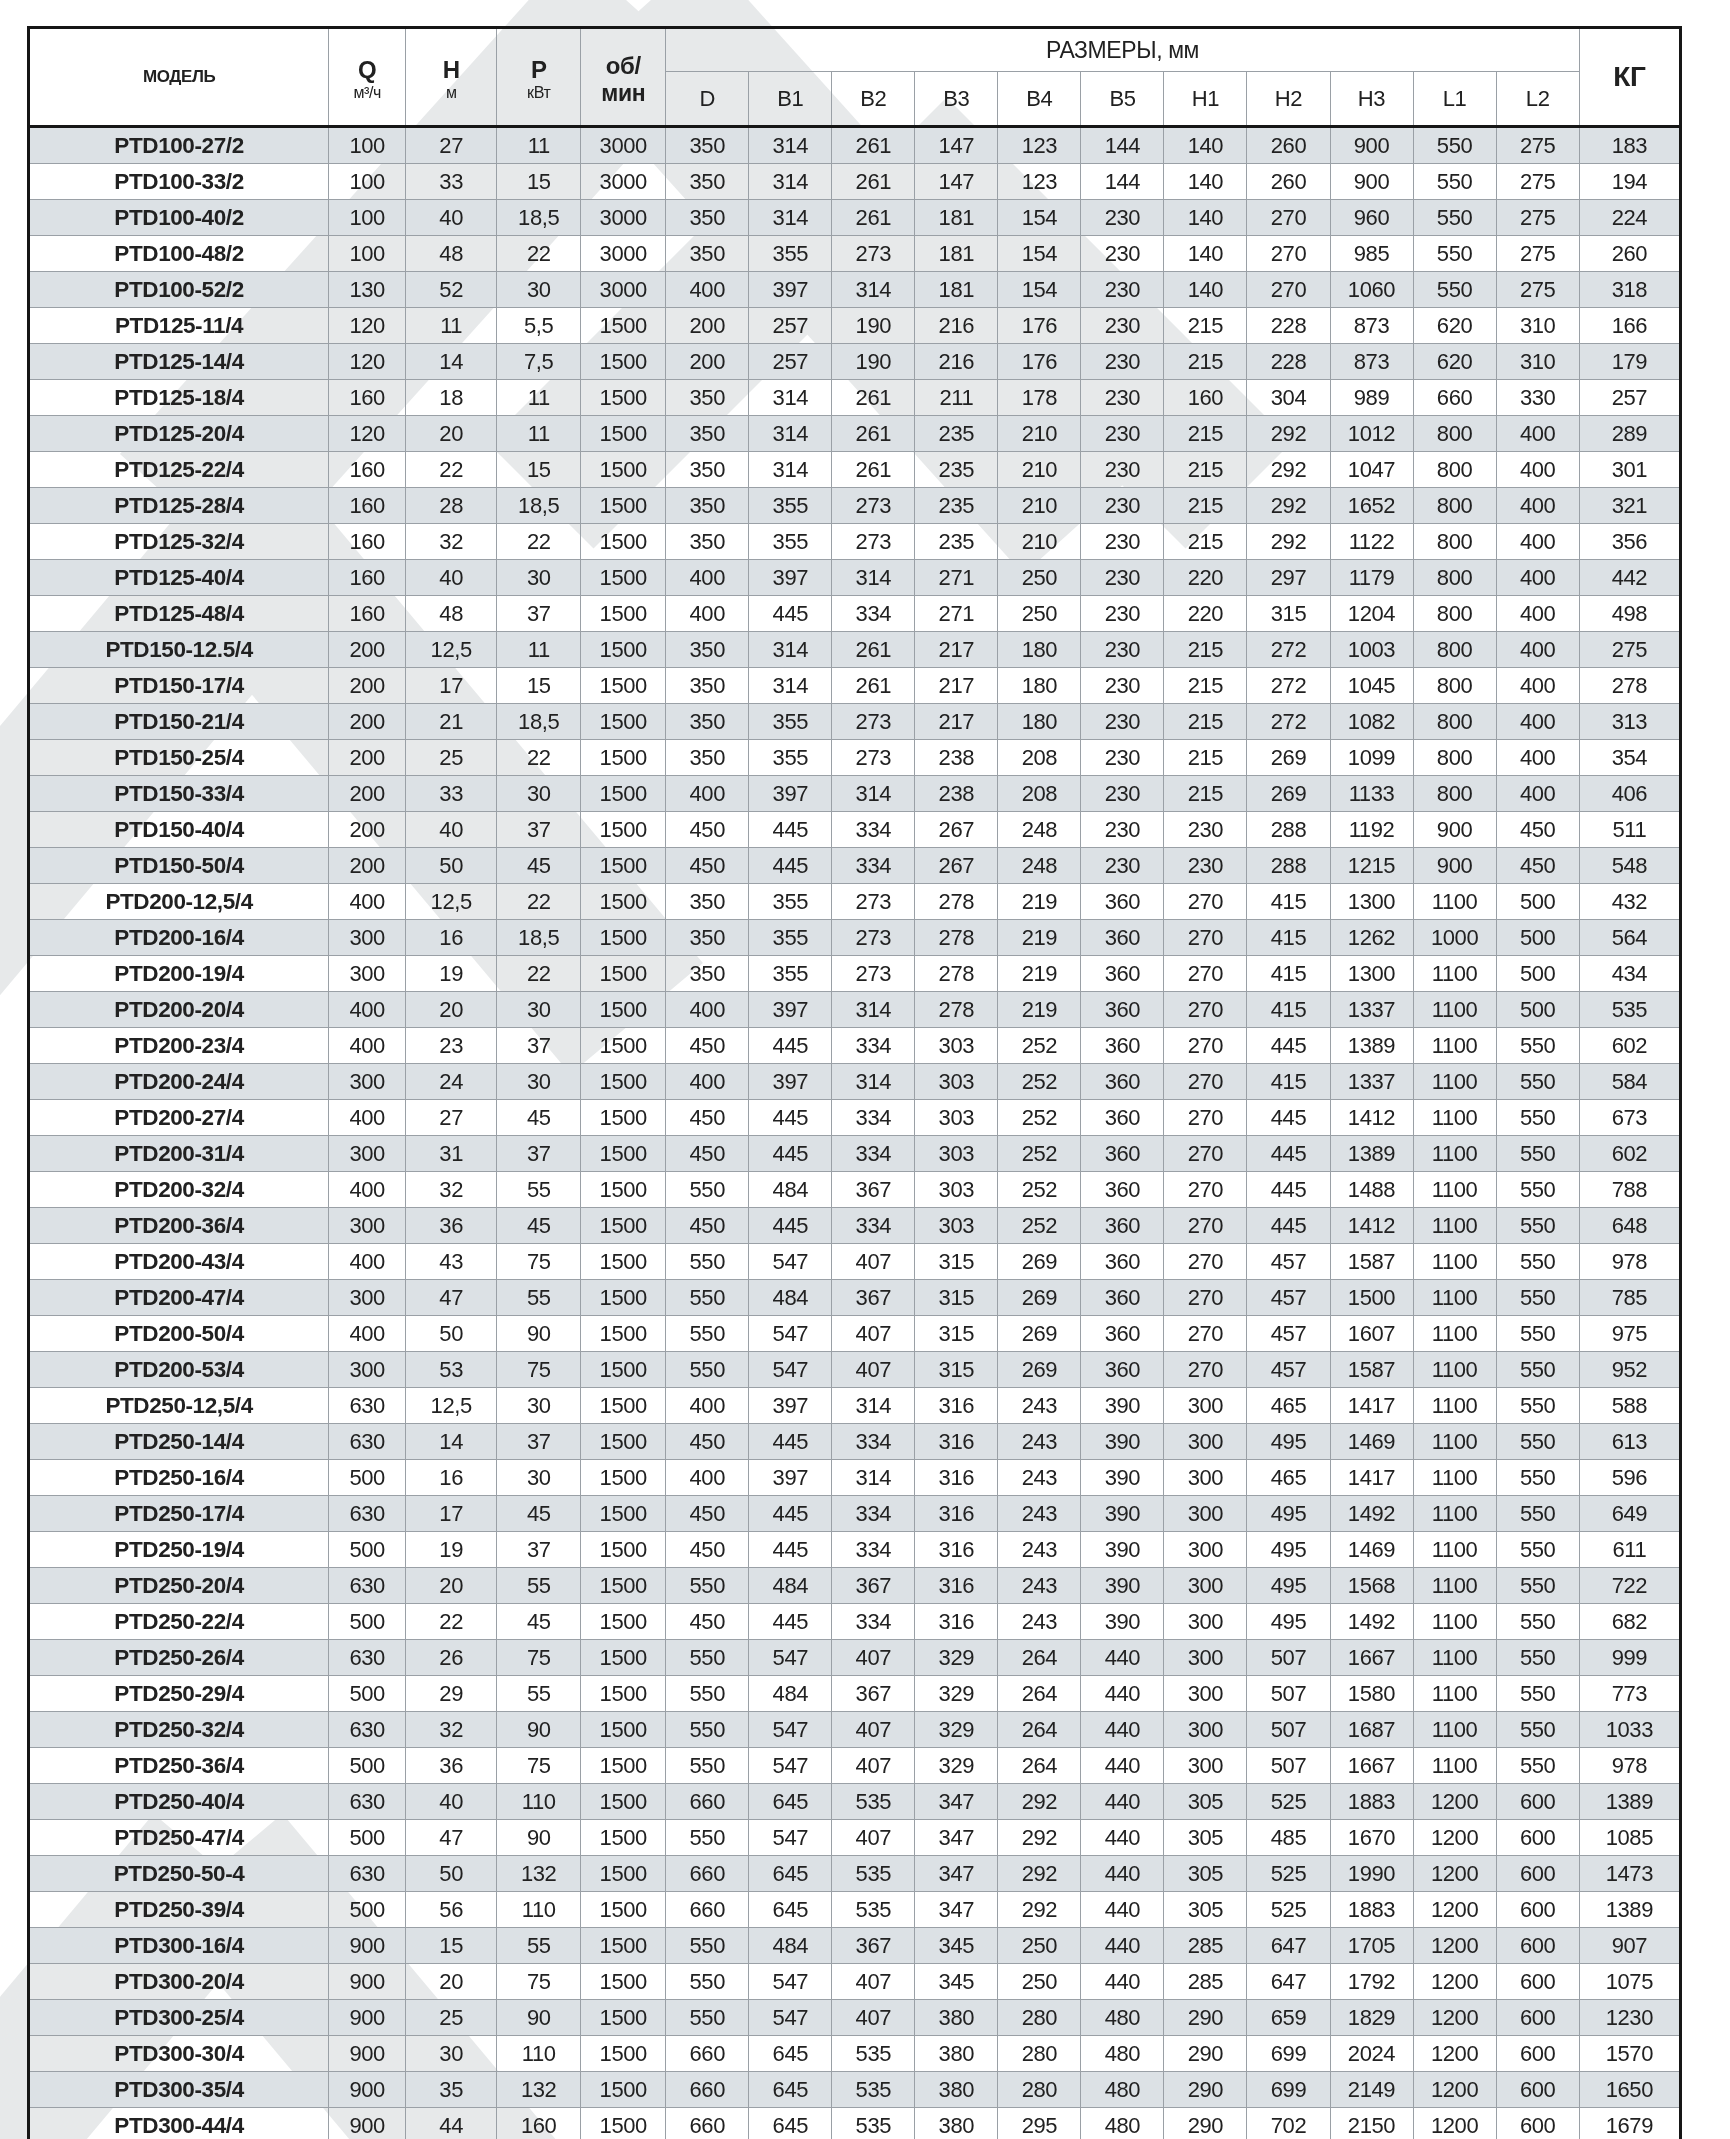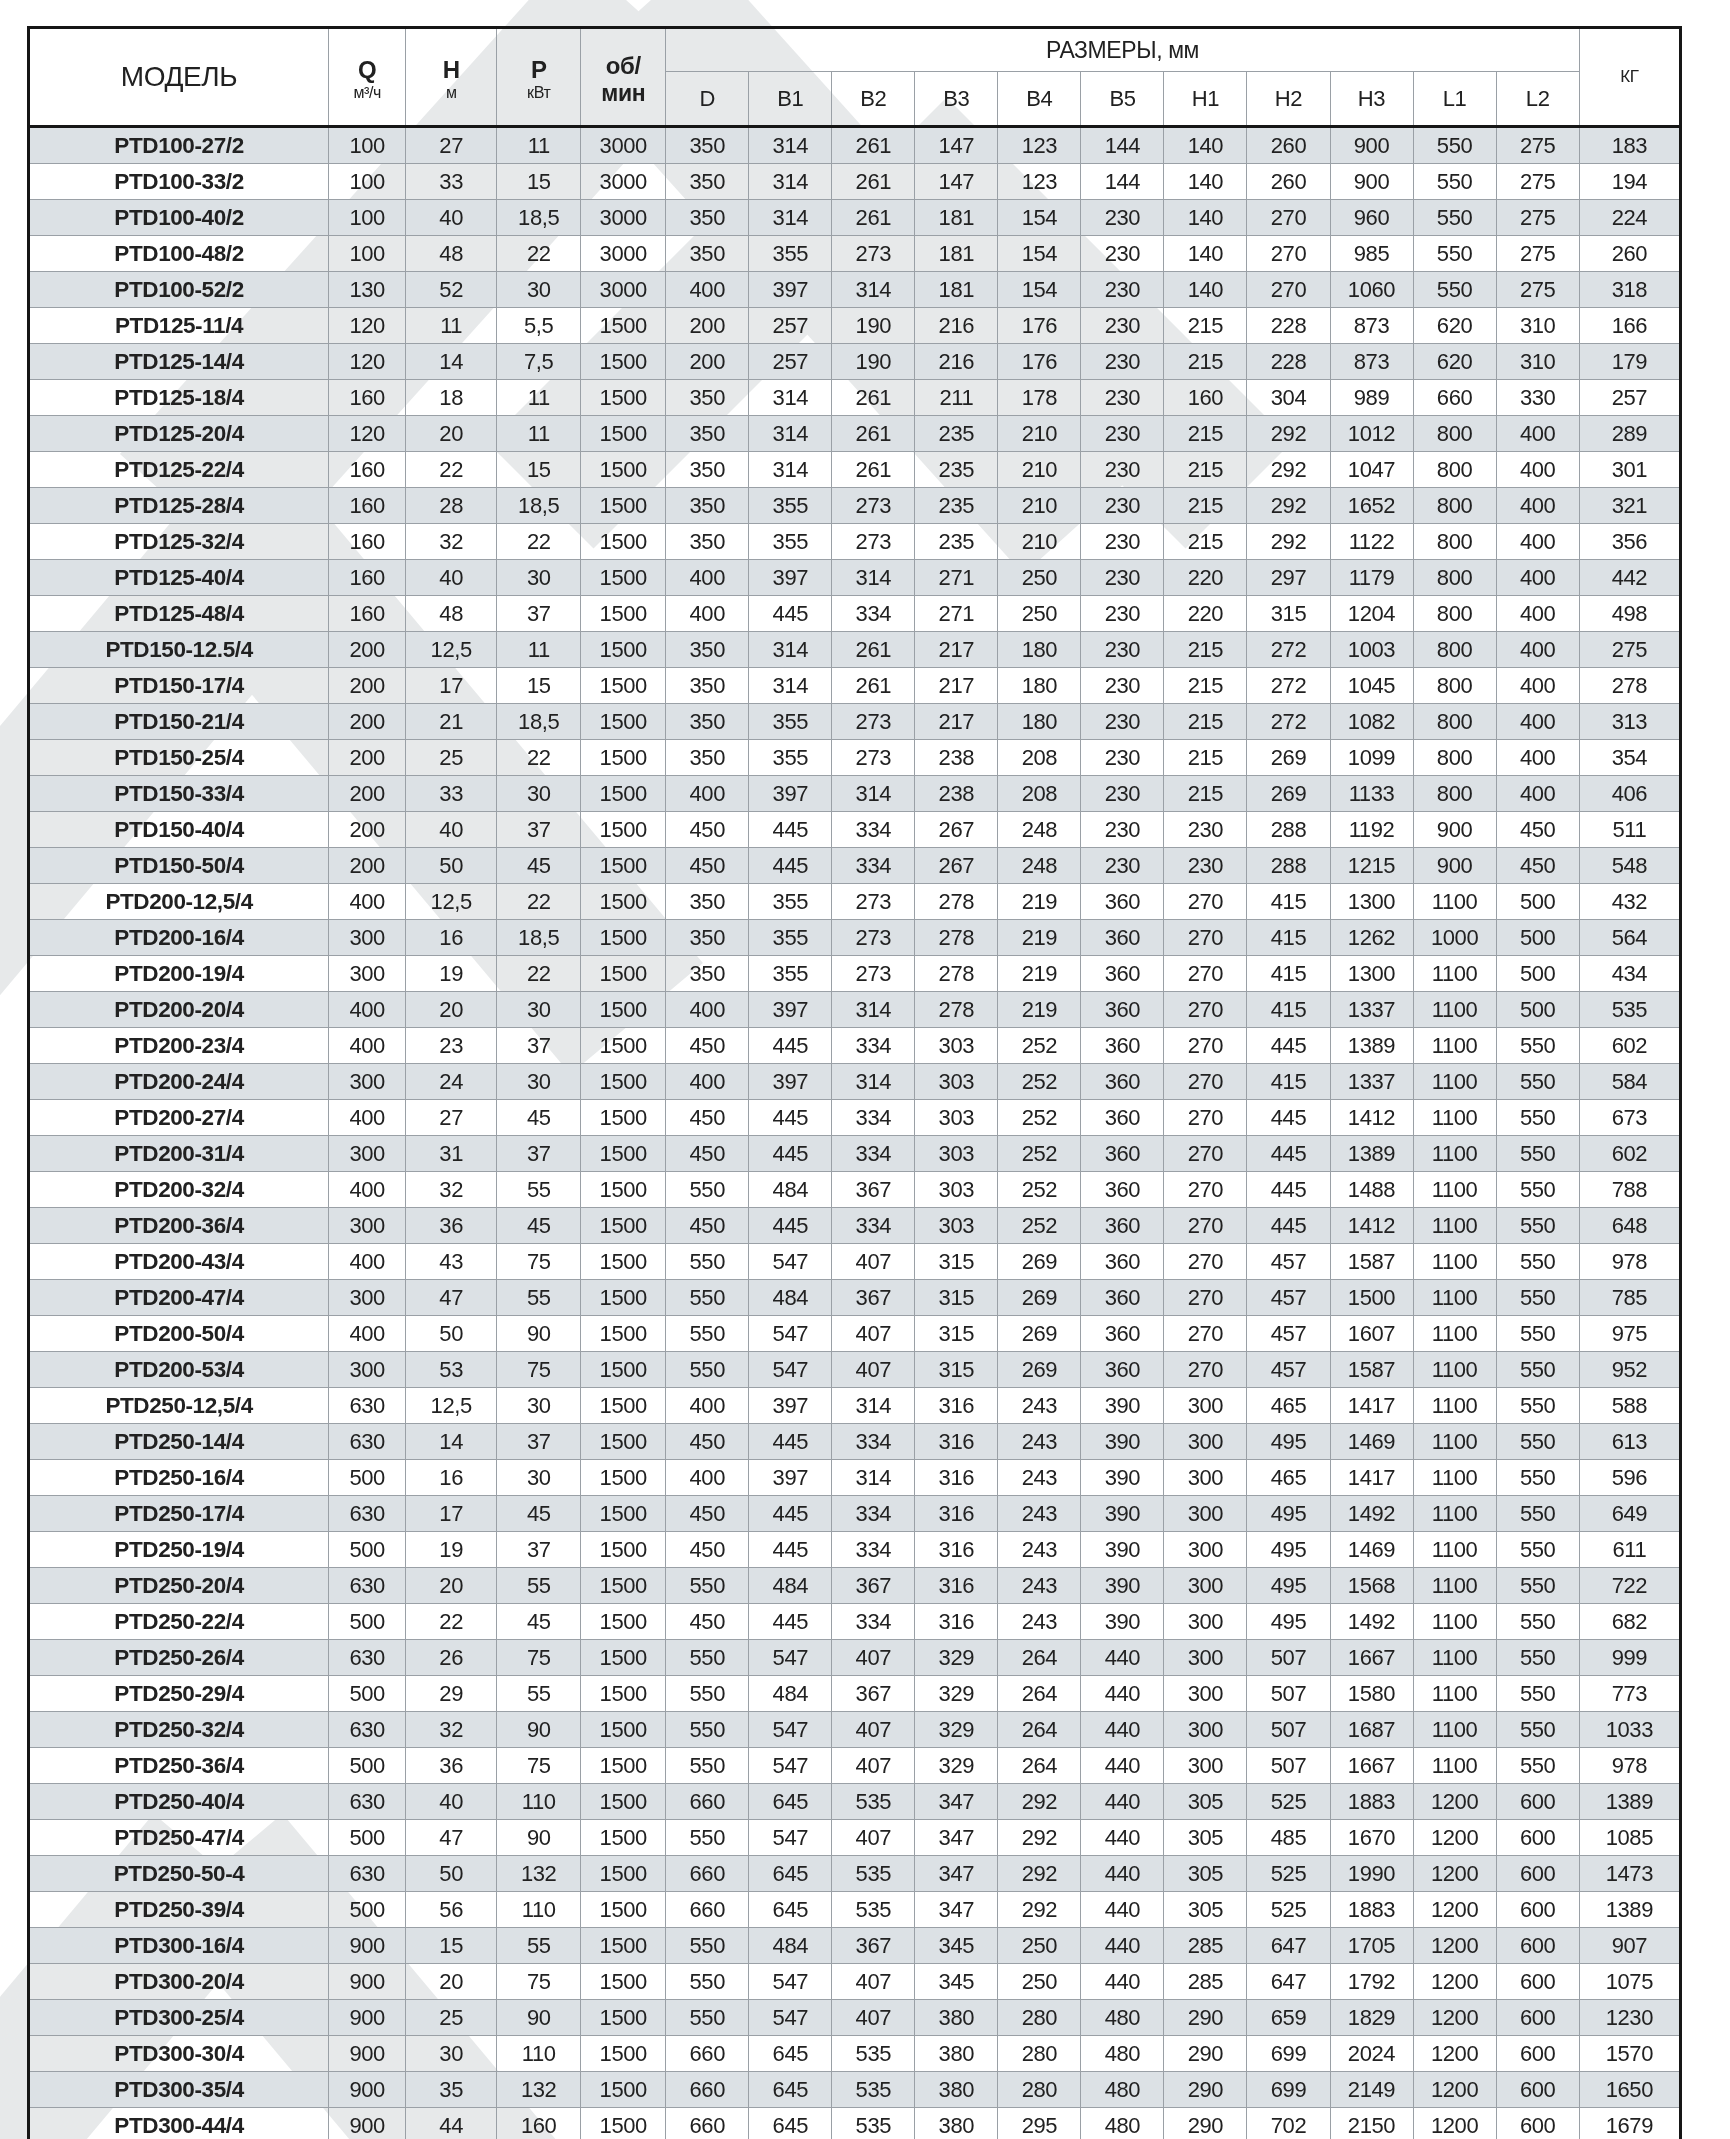--- a/index.html
+++ b/index.html
@@ -23,23 +23,23 @@
   .spec th, .spec td {
     border:1.5px solid #9aa0a6;
     text-align:center; vertical-align:middle;
     padding:0; line-height:1.05;
     letter-spacing:-0.4px;
   }
   .spec { border:3px solid #161616; }
   thead tr.hr1 th[rowspan], thead tr.hr2 th { border-bottom:3px solid #161616; }
   tr.hr1 th { height:42px; }
   tr.hr2 th { height:53px; font-size:22px; font-weight:400; }
-  .th-model { font-size:28px; font-weight:400; }
+  .th-model { font-size:17px; font-weight:700; }
   .th-dims  { font-size:23px; font-weight:400; }
-  .th-kg    { font-size:17px; font-weight:400; }
+  .th-kg    { font-size:28px; font-weight:700; }
   .th-unit .top { font-size:24px; font-weight:700; padding-top:4.5px; }
   .th-unit .sub { font-size:16px; font-weight:400; padding-top:3px; }
   .th-unit .sub.bold { font-weight:700; font-size:23px; }
   tbody td { height:35px; font-size:22px; font-weight:400; background:transparent; }
   tbody td.model { font-weight:700; font-size:22.5px;text-align:center; }
   tbody tr.shade td { background:#dce1e5; }
 </style>
 </head>
 <body>
 

